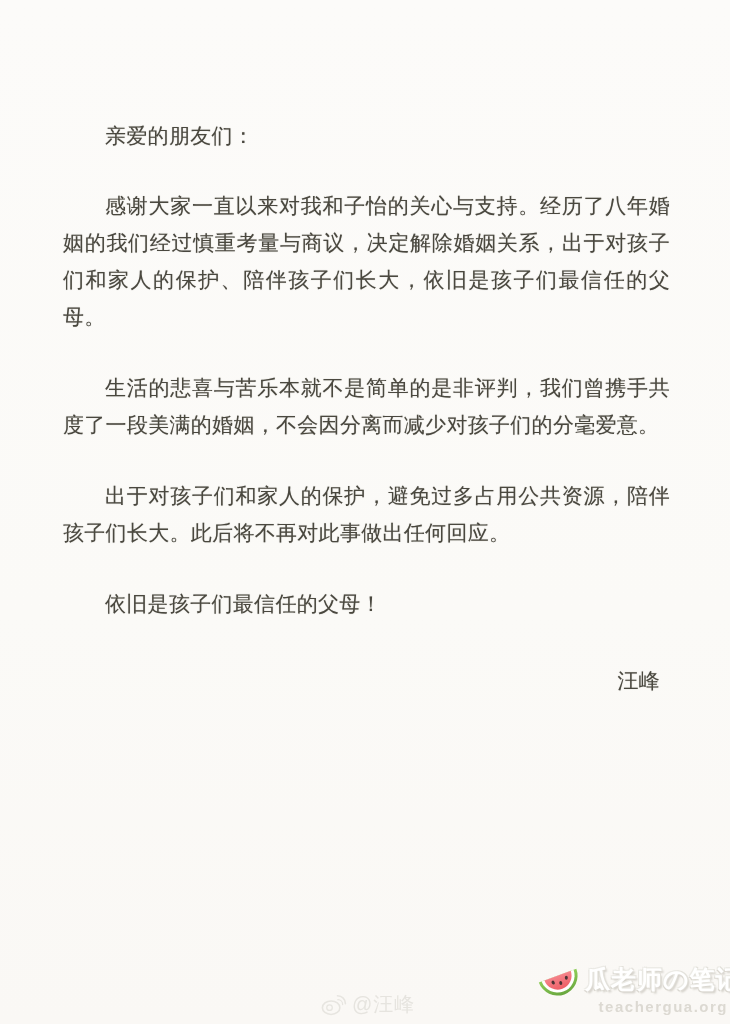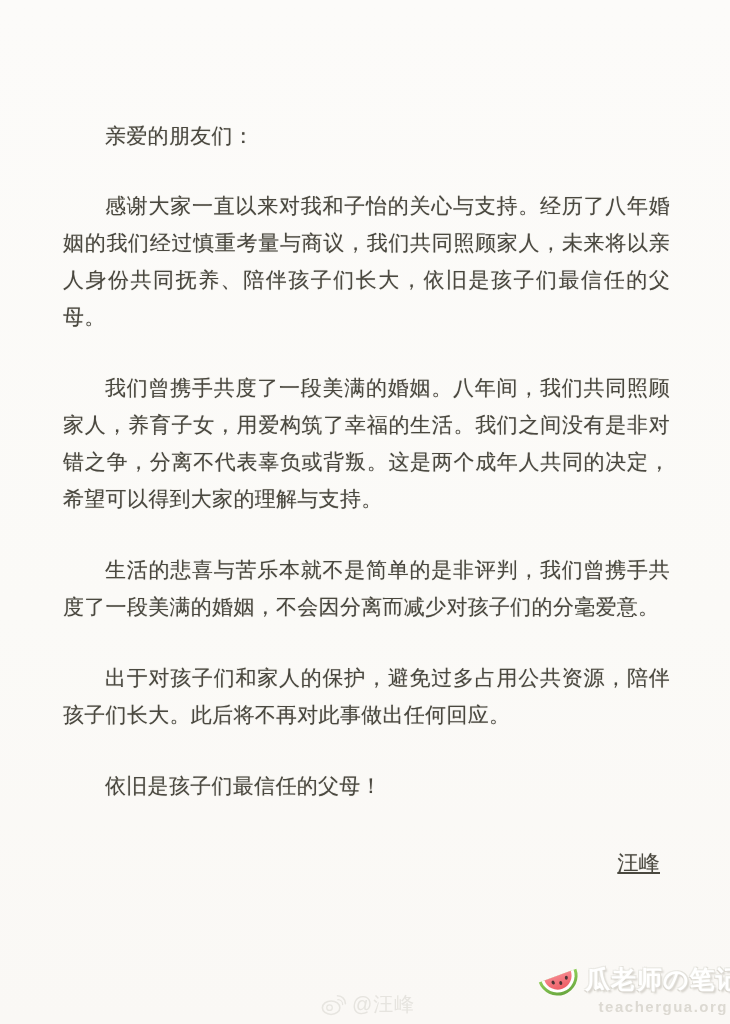--- a/index.html
+++ b/index.html
@@ -26,21 +26,20 @@
     text-align: justify;
     text-shadow: 0 0 1px rgba(74,71,63,.38);
     letter-spacing: 0.3px;
   }
   .greeting { margin: 0 0 33px; text-indent: 2em; }
   .para     { margin: 0 0 34px; text-indent: 2em; }
   .signature{
     margin: 40px 10px 0 0;
     text-align: right;
     text-indent: 0;
-    text-decoration: underline;
   }
 
   
   .wm-weibo {
     position: absolute;
     left: 320px; top: 991px;
     display: flex; align-items: center; gap: 5px;
     color: #e6e4df;
     font: 400 20px "Liberation Sans", "DejaVu Sans", sans-serif;
     letter-spacing: 1px;
@@ -111,22 +110,21 @@
 </style>
 </head>
 <body>
 
 <div class="page">
 
   <div class="letter">
     <p class="greeting">亲爱的朋友们：</p>
 
     <div>
-        <p class="para">感谢大家一直以来对我和子怡的关心与支持。经历了八年婚姻的我们经过慎重考量与商议，我们共同照顾家人，未来将以亲人身份共同抚养、陪伴孩子们长大，依旧是孩子们最信任的父母。</p>
-        <p class="para">我们曾携手共度了一段美满的婚姻。八年间，我们共同照顾家人，养育子女，用爱构筑了幸福的生活。我们之间没有是非对错之争，分离不代表辜负或背叛。这是两个成年人共同的决定，希望可以得到大家的理解与支持。</p>
+        <p class="para">感谢大家一直以来对我和子怡的关心与支持。经历了八年婚姻的我们经过慎重考量与商议，决定解除婚姻关系，出于对孩子们和家人的保护、陪伴孩子们长大，依旧是孩子们最信任的父母。</p>
         <p class="para">生活的悲喜与苦乐本就不是简单的是非评判，我们曾携手共度了一段美满的婚姻，不会因分离而减少对孩子们的分毫爱意。</p>
         <p class="para">出于对孩子们和家人的保护，避免过多占用公共资源，陪伴孩子们长大。此后将不再对此事做出任何回应。</p>
         <p class="para">依旧是孩子们最信任的父母！</p>
       </div>
 
     <p class="signature">汪峰</p>
   </div>
 
   <div class="wm-weibo">
     <span class="icon">

